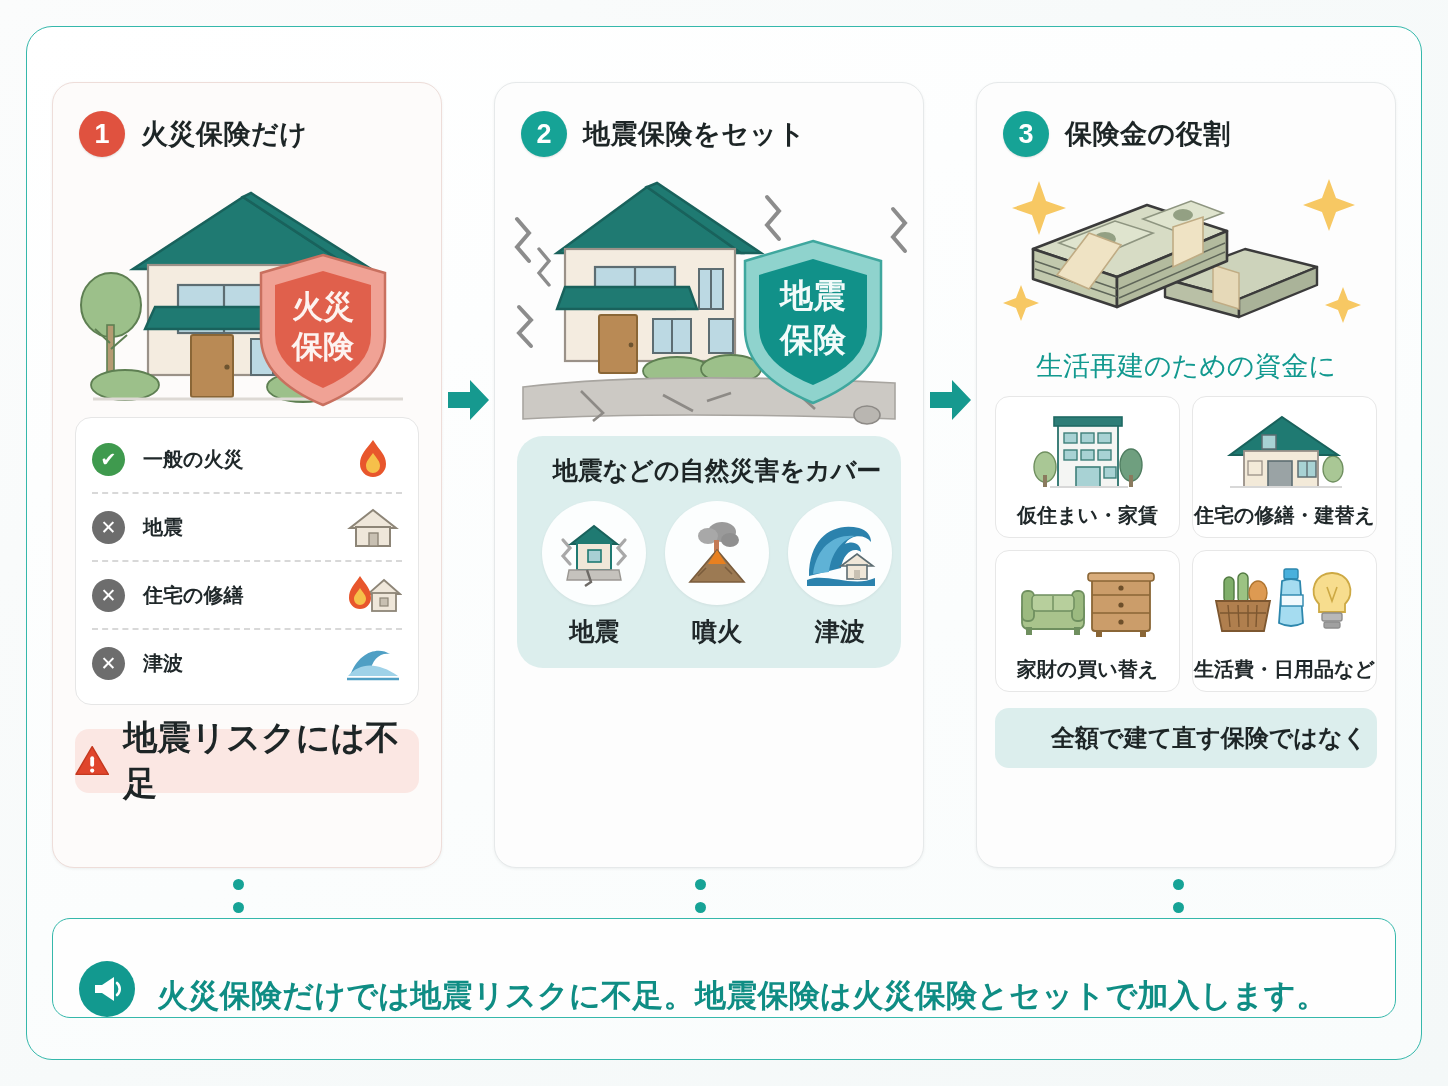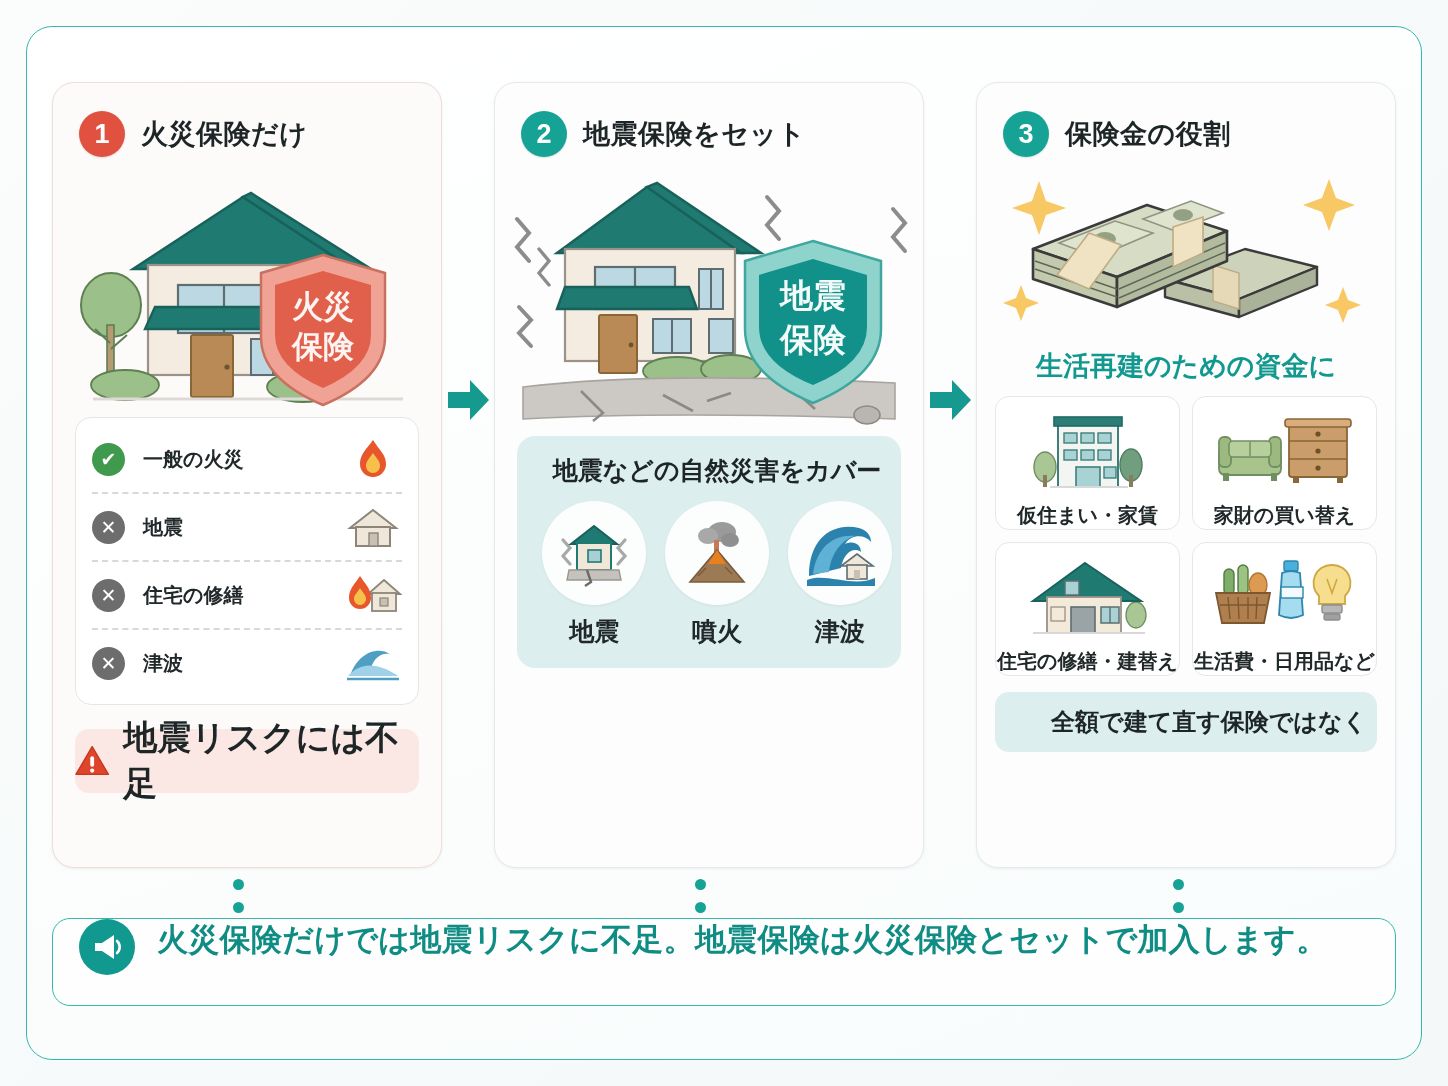--- a/index.html
+++ b/index.html
@@ -69,62 +69,62 @@
   .list-icon{margin-left:auto;width:58px;height:46px;position:relative;}
 
   .warn{
     margin:24px 22px 0 22px;background:#fbe7e3;border-radius:14px;
     height:64px;display:flex;align-items:center;justify-content:center;gap:14px;
   }
   .warn-text{font-size:34px;font-weight:bold;color:#1d2526;}
 
   
   .cover-box{
-    margin:14px 22px 0 22px;background:#dceeed;border-radius:18px;
+    margin:14px 22px 0 22px;background:#dceeed;border-radius:26px;
     padding:18px 0 20px 16px;
   }
   .cover-title{font-size:25px;font-weight:bold;color:#1d2526;text-align:center;margin-bottom:14px;}
   .cover-items{display:flex;justify-content:space-around;}
   .cover-item{display:flex;flex-direction:column;align-items:center;gap:10px;}
   .circle{
     width:104px;height:104px;border-radius:50%;background:#fcfefe;
     display:flex;align-items:center;justify-content:center;
     box-shadow:0 1px 3px rgba(0,0,0,.06);
   }
   .cover-label{font-size:25px;font-weight:bold;color:#20282a;}
 
   
   .use-title{
-    text-align:center;font-size:27px;font-weight:bold;color:#12998f;margin:6px 0 12px 0;
+    text-align:center;font-size:27px;font-weight:normal;color:#12998f;margin:6px 0 12px 0;
   }
   .use-grid{
     margin:0 18px;display:grid;grid-template-columns:1fr 1fr;gap:12px;
   }
   .use-card{
     border:1.4px solid #e7e7e7;border-radius:14px;background:#fff;
     height:132px;display:flex;flex-direction:column;align-items:center;
-    justify-content:center;
+    justify-content:center;padding-bottom:8px;
   }
   .use-art{flex:1;display:flex;align-items:center;justify-content:center;width:100%;}
   .use-label{font-size:20px;font-weight:bold;color:#20282a;}
   .note{
     margin:16px 18px 0 18px;background:#dceeed;border-radius:14px;
     padding:14px 10px;text-align:right;
   }
   .note-line{font-size:24px;font-weight:bold;color:#1d2526;line-height:1.35;}
 
   
   .dots{position:absolute;display:flex;flex-direction:column;gap:12px;align-items:center;}
   .dot{width:11px;height:11px;border-radius:50%;background:#16a396;}
 
   
   .banner{
-    position:absolute;left:52px;top:918px;width:1344px;height:88px;
+    position:absolute;left:52px;top:918px;width:1344px;height:100px;
     border:1.6px solid #35b8ab;border-radius:18px;background:#fefefe;
-    display:flex;align-items:flex-start;gap:22px;padding-left:26px;box-sizing:border-box;
+    display:flex;align-items:flex-end;gap:22px;padding-left:26px;box-sizing:border-box;
   }
   .mega{
     width:56px;height:56px;border-radius:50%;background:#12998f;flex:0 0 auto;
     display:flex;align-items:center;justify-content:center;
   }
   .banner-text{font-size:31px;font-weight:bold;color:#0f8d84;letter-spacing:.3px;}
 </style>
 </head>
 <body>
 
@@ -435,20 +435,37 @@
               <rect x="48" y="60" width="24" height="20" fill="#a8d2d4" stroke="#3e7f79" stroke-width="1.6"></rect>
               <rect x="76" y="60" width="12" height="11" fill="#a8d2d4" stroke="#3e7f79" stroke-width="1.4"></rect>
               <line x1="22" y1="80" x2="100" y2="80" stroke="#d8d8d8" stroke-width="2"></line>
             </svg>
           </div>
           <div class="use-label">仮住まい・家賃</div>
         </div>
 
         <div class="use-card">
           <div class="use-art">
+            <svg width="130" height="86" viewBox="0 0 130 86">
+              <ellipse cx="113" cy="62" rx="10" ry="13" fill="#a9c795" stroke="#6f8f5f" stroke-width="1.3"></ellipse>
+              <polygon points="62,10 118,48 10,48" fill="#1f7a72" stroke="#19625c" stroke-width="2"></polygon>
+              <rect x="24" y="44" width="74" height="36" fill="#f3ead9" stroke="#9a9188" stroke-width="1.8"></rect>
+              <rect x="42" y="28" width="14" height="14" fill="#a8d2d4" stroke="#5d6d72" stroke-width="1.5"></rect>
+              <rect x="48" y="54" width="24" height="26" fill="#9aa3a5" stroke="#5d6d72" stroke-width="1.6"></rect>
+              <rect x="78" y="54" width="18" height="16" fill="#a8d2d4" stroke="#5d6d72" stroke-width="1.5"></rect>
+              <line x1="87" y1="54" x2="87" y2="70" stroke="#5d6d72" stroke-width="1.4"></line>
+              <rect x="28" y="54" width="14" height="14" fill="#f3ead9" stroke="#9a9188" stroke-width="1.3"></rect>
+              <line x1="10" y1="80" x2="122" y2="80" stroke="#d8d8d8" stroke-width="2"></line>
+            </svg>
+          </div>
+          <div class="use-label">住宅の修繕・建替え</div>
+        </div>
+
+        <div class="use-card">
+          <div class="use-art">
             <svg width="140" height="82" viewBox="0 0 140 82">
               <rect x="4" y="40" width="62" height="26" rx="6" fill="#a9c38c" stroke="#6f8f5f" stroke-width="1.8"></rect>
               <rect x="4" y="28" width="12" height="30" rx="5" fill="#9cba80" stroke="#6f8f5f" stroke-width="1.8"></rect>
               <rect x="54" y="28" width="12" height="30" rx="5" fill="#9cba80" stroke="#6f8f5f" stroke-width="1.8"></rect>
               <rect x="14" y="32" width="42" height="16" rx="4" fill="#b7cf9c" stroke="#6f8f5f" stroke-width="1.5"></rect>
               <line x1="35" y1="33" x2="35" y2="47" stroke="#6f8f5f" stroke-width="1.4"></line>
               <rect x="8" y="64" width="6" height="8" fill="#6f8f5f"></rect>
               <rect x="56" y="64" width="6" height="8" fill="#6f8f5f"></rect>
               <rect x="74" y="14" width="58" height="54" rx="3" fill="#cb9d6a" stroke="#8a6636" stroke-width="1.8"></rect>
               <rect x="70" y="10" width="66" height="8" rx="3" fill="#d9ad7c" stroke="#8a6636" stroke-width="1.6"></rect>
@@ -459,37 +476,20 @@
               <circle cx="103" cy="59" r="2.6" fill="#6d4f2a"></circle>
               <rect x="78" y="67" width="6" height="7" fill="#8a6636"></rect>
               <rect x="122" y="67" width="6" height="7" fill="#8a6636"></rect>
             </svg>
           </div>
           <div class="use-label">家財の買い替え</div>
         </div>
 
         <div class="use-card">
           <div class="use-art">
-            <svg width="130" height="86" viewBox="0 0 130 86">
-              <ellipse cx="113" cy="62" rx="10" ry="13" fill="#a9c795" stroke="#6f8f5f" stroke-width="1.3"></ellipse>
-              <polygon points="62,10 118,48 10,48" fill="#1f7a72" stroke="#19625c" stroke-width="2"></polygon>
-              <rect x="24" y="44" width="74" height="36" fill="#f3ead9" stroke="#9a9188" stroke-width="1.8"></rect>
-              <rect x="42" y="28" width="14" height="14" fill="#a8d2d4" stroke="#5d6d72" stroke-width="1.5"></rect>
-              <rect x="48" y="54" width="24" height="26" fill="#9aa3a5" stroke="#5d6d72" stroke-width="1.6"></rect>
-              <rect x="78" y="54" width="18" height="16" fill="#a8d2d4" stroke="#5d6d72" stroke-width="1.5"></rect>
-              <line x1="87" y1="54" x2="87" y2="70" stroke="#5d6d72" stroke-width="1.4"></line>
-              <rect x="28" y="54" width="14" height="14" fill="#f3ead9" stroke="#9a9188" stroke-width="1.3"></rect>
-              <line x1="10" y1="80" x2="122" y2="80" stroke="#d8d8d8" stroke-width="2"></line>
-            </svg>
-          </div>
-          <div class="use-label">住宅の修繕・建替え</div>
-        </div>
-
-        <div class="use-card">
-          <div class="use-art">
             <svg width="150" height="82" viewBox="0 0 150 82">
 
               <rect x="14" y="14" width="10" height="26" rx="5" fill="#7fae6a" stroke="#527a42" stroke-width="1.4"></rect>
               <rect x="28" y="10" width="10" height="30" rx="5" fill="#9cc383" stroke="#527a42" stroke-width="1.4"></rect>
               <ellipse cx="48" cy="30" rx="9" ry="12" fill="#dd9a52" stroke="#b07530" stroke-width="1.4"></ellipse>
               <path d="M6 38 h54 l-6 30 H12 Z" fill="#b07f4e" stroke="#7d5730" stroke-width="1.8"></path>
               <g stroke="#7d5730" stroke-width="1.4">
                 <line x1="18" y1="42" x2="20" y2="64"></line>
                   <line x1="28" y1="42" x2="29" y2="64"></line>
                 <line x1="38" y1="42" x2="38" y2="64"></line>

